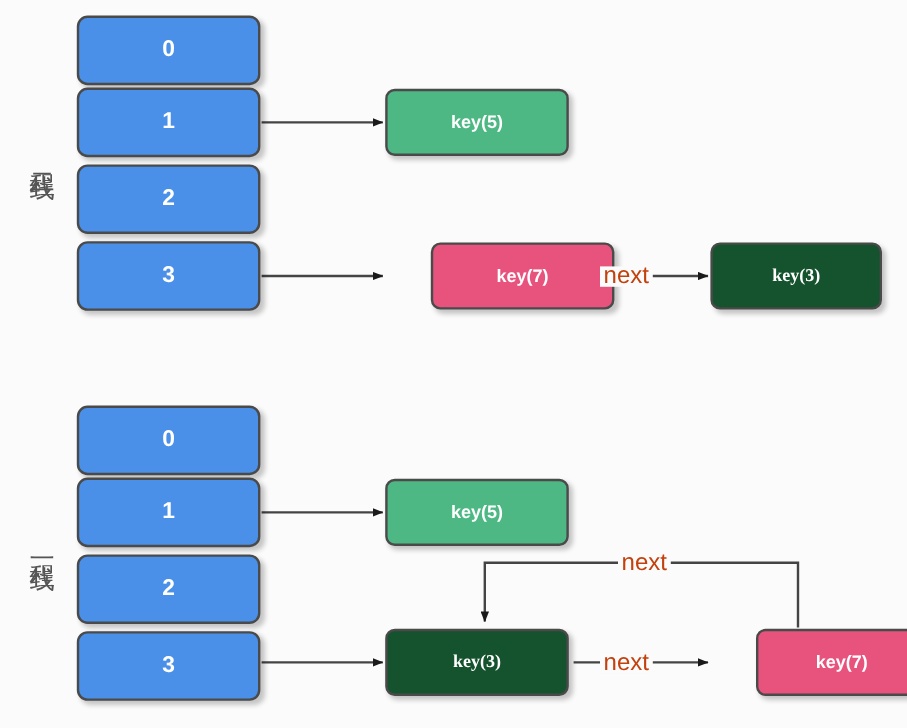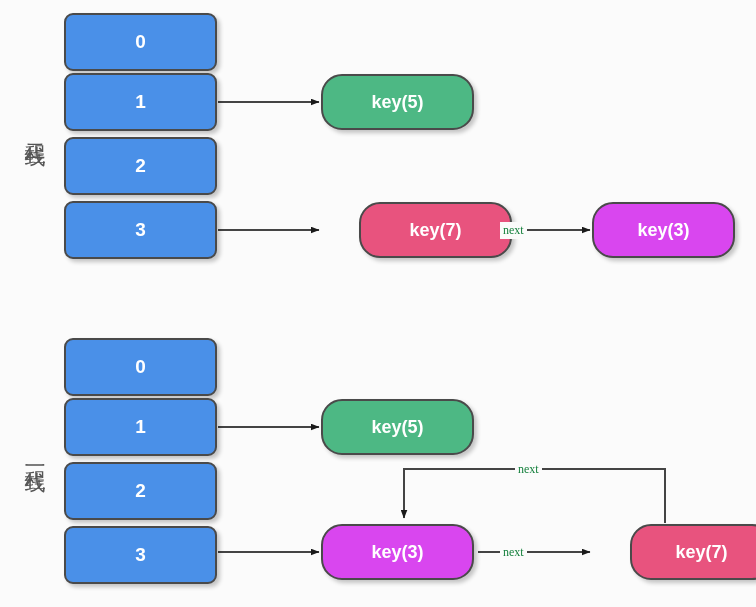--- a/index.html
+++ b/index.html
@@ -44,50 +44,50 @@
     font-weight: bold;
     display: flex;
     align-items: center;
     justify-content: center;
   }
   
   .node {
     position: absolute;
     height: 56px;
     border: 2px solid #4a4a4a;
-    border-radius: 21px;
+    border-radius: 8px;
     box-sizing: border-box;
     box-shadow: 3px 3px 4px rgba(0,0,0,0.22);
     color: #ffffff;
-    font-size: 18px;
+    font-size: 15px;
     font-weight: bold;
     display: flex;
     align-items: center;
     justify-content: center;
   }
   .node.green  { background: #4db884; }
   .node.pink   { background: #e8537e; margin-left: 38px; }
-  .node.orange { background: #d946ef; }
+  .node.orange { background: #14532d; font-family: Liberation Serif, serif; }
 
   
   .wires {
     position: absolute;
     left: 0; top: 0;
     width: 756px; height: 607px;
     pointer-events: none;
   }
   
   .wire-label {
     position: absolute;
-    font-size: 12px;
-    color: #15803d;
+    font-size: 20px;
+    color: #c2410c;
     background: #fbfbfb;
     padding: 0 3px;
     line-height: 17px;
-    font-family: Liberation Serif, serif;
+    font-family: Liberation Sans, sans-serif;
   }
 </style>
 </head>
 <body>
 
 <div id="canvas">
 
   <svg class="wires" viewBox="0 0 756 607" width="756" height="607">
     <defs>
       <marker id="arrowhead" markerWidth="9" markerHeight="7" refX="8.5" refY="3.5" orient="auto" markerUnits="userSpaceOnUse">

